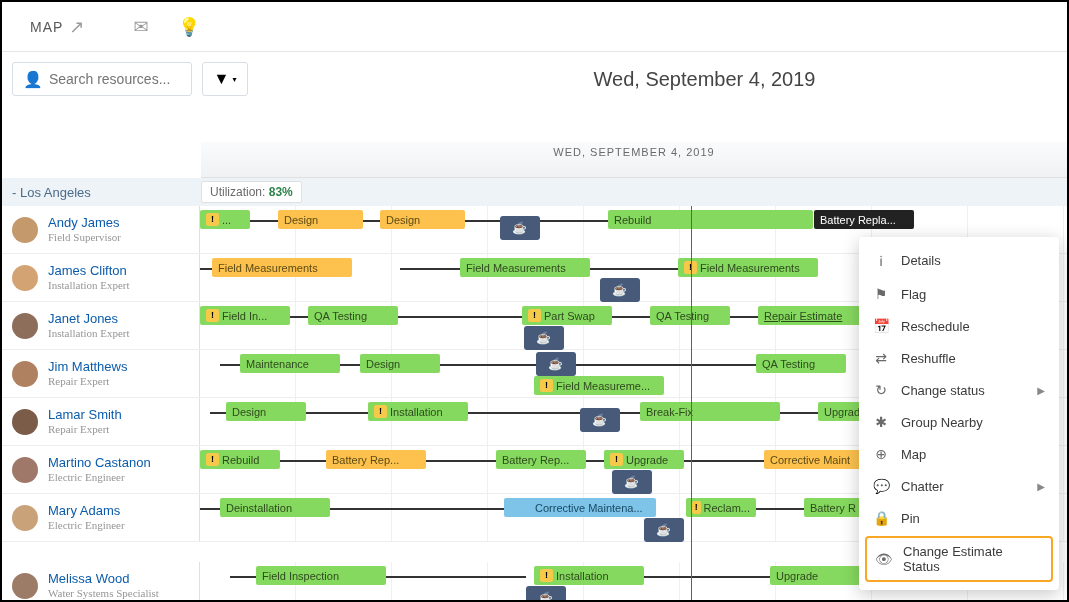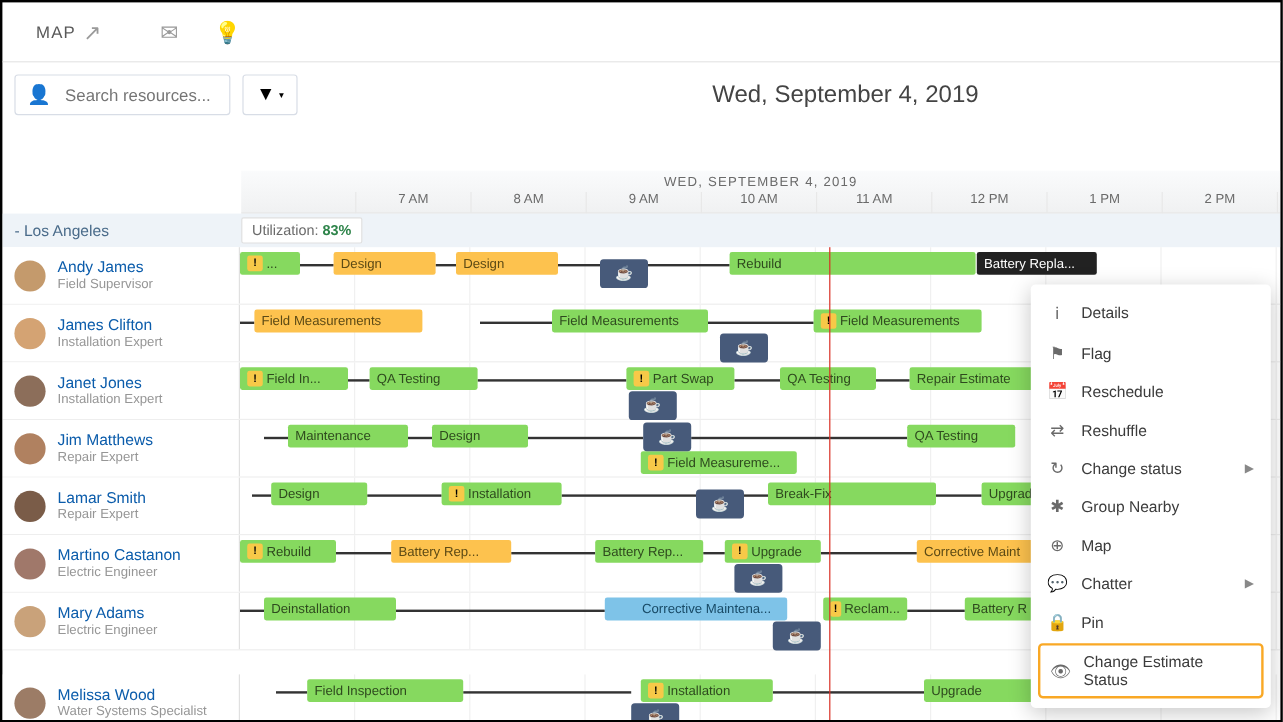--- a/index.html
+++ b/index.html
@@ -5,40 +5,40 @@
   * { box-sizing: border-box; margin: 0; padding: 0; font-family: -apple-system, BlinkMacSystemFont, "Segoe UI", Arial, sans-serif; }
   body { background: #fff; width: 1069px; height: 602px; overflow: hidden; border: 2px solid #000; position: relative; }
   
   .top-tabs { display: flex; align-items: center; height: 50px; padding: 0 10px; border-bottom: 1px solid #e5e5e5; gap: 30px; }
   .tab { padding: 14px 18px; color: #595959; font-size: 14px; letter-spacing: 1px; cursor: pointer; }
   .tab.active { color: #1589ee; border-bottom: 2px solid #1589ee; }
   .tab-icon { color: #9a9a9a; font-size: 18px; }
   
   .controls-row { display: flex; align-items: center; height: 54px; padding: 0 10px; position: relative; }
   .search-box { display: flex; align-items: center; border: 1px solid #d8dde6; border-radius: 3px; height: 34px; padding: 0 10px; width: 180px; gap: 6px; }
-  .search-box input { border: none; outline: none; font-size: 14px; width: 100%; color: #595959; text-align: center; }
+  .search-box input { border: none; outline: none; font-size: 14px; width: 100%; color: #595959; }
   .filter-btn { border: 1px solid #d8dde6; border-radius: 3px; height: 34px; width: 46px; display: flex; align-items: center; justify-content: center; margin-left: 10px; gap: 3px; cursor: pointer; }
   .date-label { position: absolute; left: 50%; transform: translateX(-50%); margin-left: 170px; font-size: 20px; color: #444; }
   
   .gantt-wrap { position: absolute; top: 140px; left: 0; right: 0; bottom: 0; overflow: hidden; }
   .header-cols { position: absolute; left: 199px; right: 0; top: 0; height: 36px; border-bottom: 1px solid #e0e0e0; background: linear-gradient(#fafbfc, #f0f1f2); }
   .header-date { text-align: center; font-size: 11px; letter-spacing: 1px; color: #6a6a6a; padding-top: 4px; }
   .header-hours { position: absolute; left: 0; right: 0; top: 18px; height: 18px; display: flex; }
   .hour-cell { flex: 0 0 96px; text-align: center; font-size: 11px; color: #6a6a6a; border-right: 1px solid #e8e8e8; }
   
   .territory-row { position: absolute; left: 0; right: 0; top: 36px; height: 28px; background: #eef3f8; display: flex; align-items: center; padding-left: 10px; color: #4a6b8a; font-size: 13px; }
   .util-badge { position: absolute; left: 199px; top: 3px; border: 1px solid #e0e0e0; background: #fff; padding: 3px 8px; font-size: 12px; border-radius: 2px; color: #6a6a6a; }
   .util-badge .pct { color: #2e844a; font-weight: 600; }
   
   .rows { position: absolute; top: 64px; left: 0; right: 0; bottom: 0; }
   .row { position: absolute; left: 0; right: 0; height: 48px; border-bottom: 1px solid #eee; }
   .row-left { position: absolute; left: 0; width: 198px; top: 0; bottom: 0; border-right: 1px solid #e0e0e0; display: flex; align-items: center; padding-left: 10px; gap: 10px; background: #fff; }
   .avatar { width: 26px; height: 26px; border-radius: 50%; background: #ccc; flex-shrink: 0; }
   .res-name { font-size: 13px; color: #0b5cab; line-height: 1.15; }
-  .res-role { font-size: 11px; color: #969696; line-height: 1.15; }
+  .res-role { font-size: 11px; color: #969696; line-height: 1.15; font-family: Liberation Serif, serif; }
   .row-cells { position: absolute; left: 198px; top: 0; bottom: 0; right: 0; }
   .cell-line { position: absolute; top: 0; bottom: 0; border-right: 1px solid #f0f0f0; }
   
   .appt { position: absolute; height: 19px; border-radius: 2px; font-size: 11px; color: #2e4a1e; padding: 2px 6px; overflow: hidden; white-space: nowrap; cursor: pointer; display: flex; align-items: center; gap: 3px; }
   .appt.green { background: #86d95f; }
   .appt.yellow { background: #fdc24e; color: #5c4a15; }
   .appt.blue { background: #7ec3e8; color: #184a66; padding-left: 31px; }
   .appt.dark { background: #222; color: #fff; }
   .break { position: absolute; height: 24px; width: 40px; background: #475a7a; border-radius: 3px; display: flex; align-items: center; justify-content: center; color: #fff; font-size: 12px; }
   .travel { position: absolute; height: 2px; background: #333; }
@@ -73,32 +73,20 @@
     <span>▼</span>
     <span style="font-size:8px;">▾</span>
   </div>
   <div class="date-label">Wed, September 4, 2019</div>
 </div>
 
 <div class="gantt-wrap">
 
   <div class="header-cols">
     <div class="header-date">WED, SEPTEMBER 4, 2019</div>
-    <div class="header-hours" id="hour-header">
-        <div class="hour-cell"></div>
-        <div class="hour-cell">7 AM</div>
-        <div class="hour-cell">8 AM</div>
-        <div class="hour-cell">9 AM</div>
-        <div class="hour-cell">10 AM</div>
-        <div class="hour-cell">11 AM</div>
-        <div class="hour-cell">12 PM</div>
-        <div class="hour-cell">1 PM</div>
-        <div class="hour-cell">2 PM</div>
-        <div class="hour-cell">3 PM</div>
-      </div>
   </div>
 
   <div class="territory-row">
     <span>- Los Angeles</span>
     <div class="util-badge">
       <span>Utilization:</span>
       <span class="pct">83%</span>
     </div>
   </div>
 
@@ -214,21 +202,21 @@
           <div class="appt green" style="top: 4px; left: 108px; width: 90px;">
             <span>QA Testing</span>
           </div>
           <div class="appt green" style="top: 4px; left: 322px; width: 90px;">
             <span class="warn-icon">!</span>
             <span>Part Swap</span>
           </div>
           <div class="appt green" style="top: 4px; left: 450px; width: 80px;">
             <span>QA Testing</span>
           </div>
-          <div class="appt green" style="top: 4px; left: 558px; width: 112px;">
+          <div class="appt green" style="top: 4px; left: 558px; width: 112px; text-decoration: underline;">
             <span>Repair Estimate</span>
           </div>
           <div class="break" style="top: 24px; left: 324px;">
             <span>☕</span>
           </div>
         </div>
       </div>
       <div class="row" style="top: 144px;">
         <div class="row-left">
           <div class="avatar" style="background:#b08160"></div>

